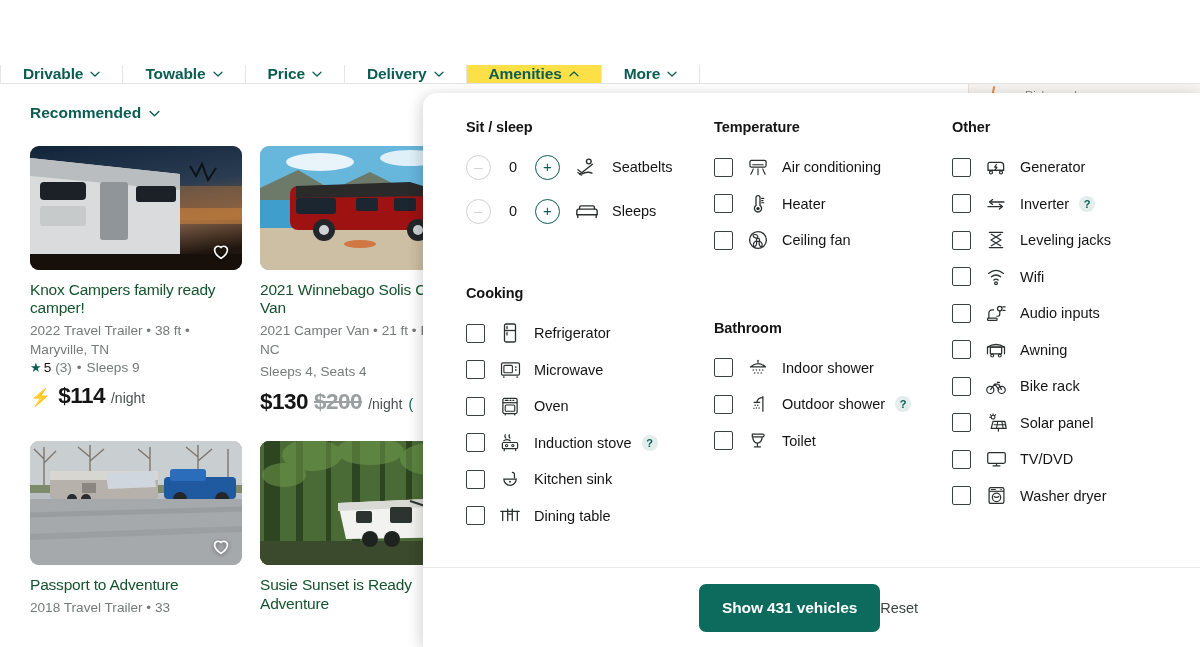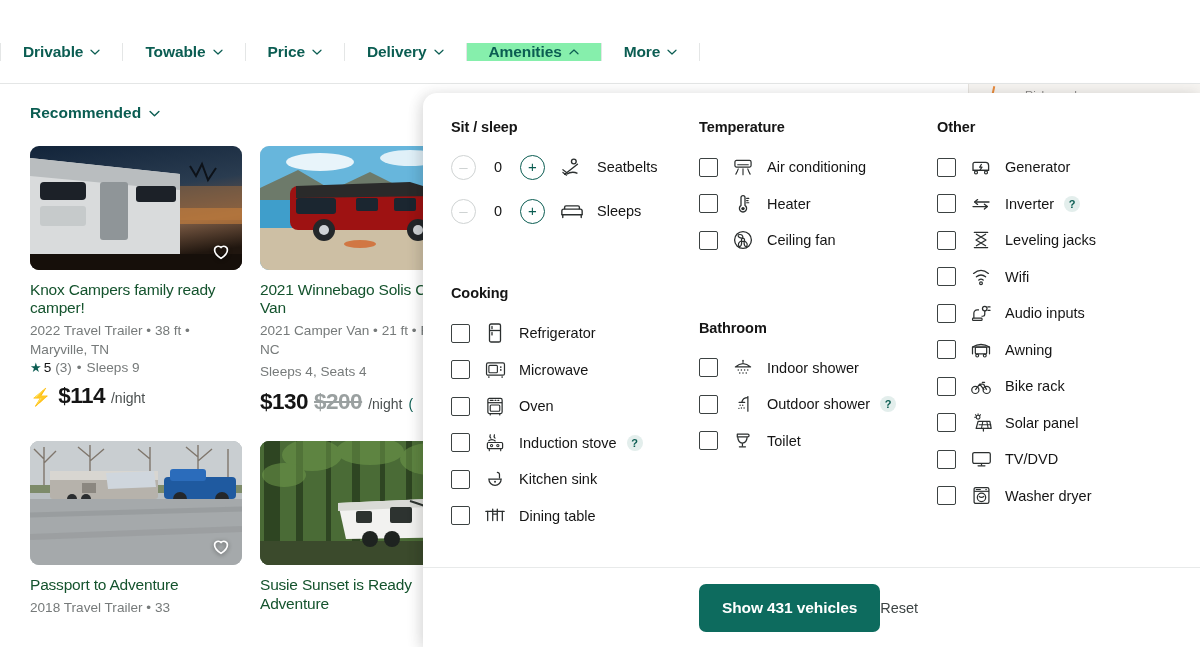--- a/index.html
+++ b/index.html
@@ -12,37 +12,37 @@
     font-family: "Liberation Sans", sans-serif;
     color: #1a1a1a;
   }
   #root { position: relative; width: 1200px; height: 647px; background:#fff; }
 
   
   .filter-bar {
     position: absolute; top: 20px; left: 0;
     width: 1200px; height: 64px;
     border-bottom: 1px solid #e4e6e6;
-    display: flex; align-items: center;
+    display: flex; align-items: flex-end;
     background: #fff;
     z-index: 5;
   }
   .filter-tab {
     display: flex; align-items: center; justify-content: center;
     gap: 7px;
     padding: 0 22px;
     border-right: 1px solid #e4e6e6;
     font-size: 15.5px; font-weight: bold;
     color: #0b5d52;
     cursor: pointer;
     letter-spacing: -0.1px;
     background: #fff;
   }
   .filter-tab:first-child { border-left: 1px solid #e4e6e6; }
-  .filter-tab.active { background: #86efac; border-right-color:#e4e6e6; }
+  .filter-tab.active { background: #fde047; border-right-color:#e4e6e6; }
   .chev { display:inline-block; width:10px; height:10px; }
   .chev svg { display:block; }
 
   
   .sort-row {
     position:absolute; top: 104px; left: 30px;
     display:flex; align-items:center; gap:8px;
     font-size:15.5px; font-weight:bold; color:#0b5d52;
     cursor:pointer;
     z-index: 2;
@@ -132,21 +132,21 @@
     border-top-left-radius: 14px;
     box-shadow: -3px 0 14px rgba(0,0,0,.09), 0 6px 18px rgba(0,0,0,.10);
     z-index: 10;
     overflow:hidden;
   }
   .panel-body {
     position:absolute; left:0; top:0; right:0;
     height: 474px;
     padding: 26px 34px 0 28px;
   }
-  .cols { display:flex; }
+  .cols { display:flex;margin-left:15px; }
   .col-a { width: 248px; }
   .col-b { width: 238px; }
   .col-c { width: 200px; }
 
   .grp-title {
     font-size:14.5px; font-weight:bold; color:#151515;
     margin-bottom: 14px; letter-spacing:-0.1px;
   }
   .grp + .grp { margin-top: 38px; }
 

